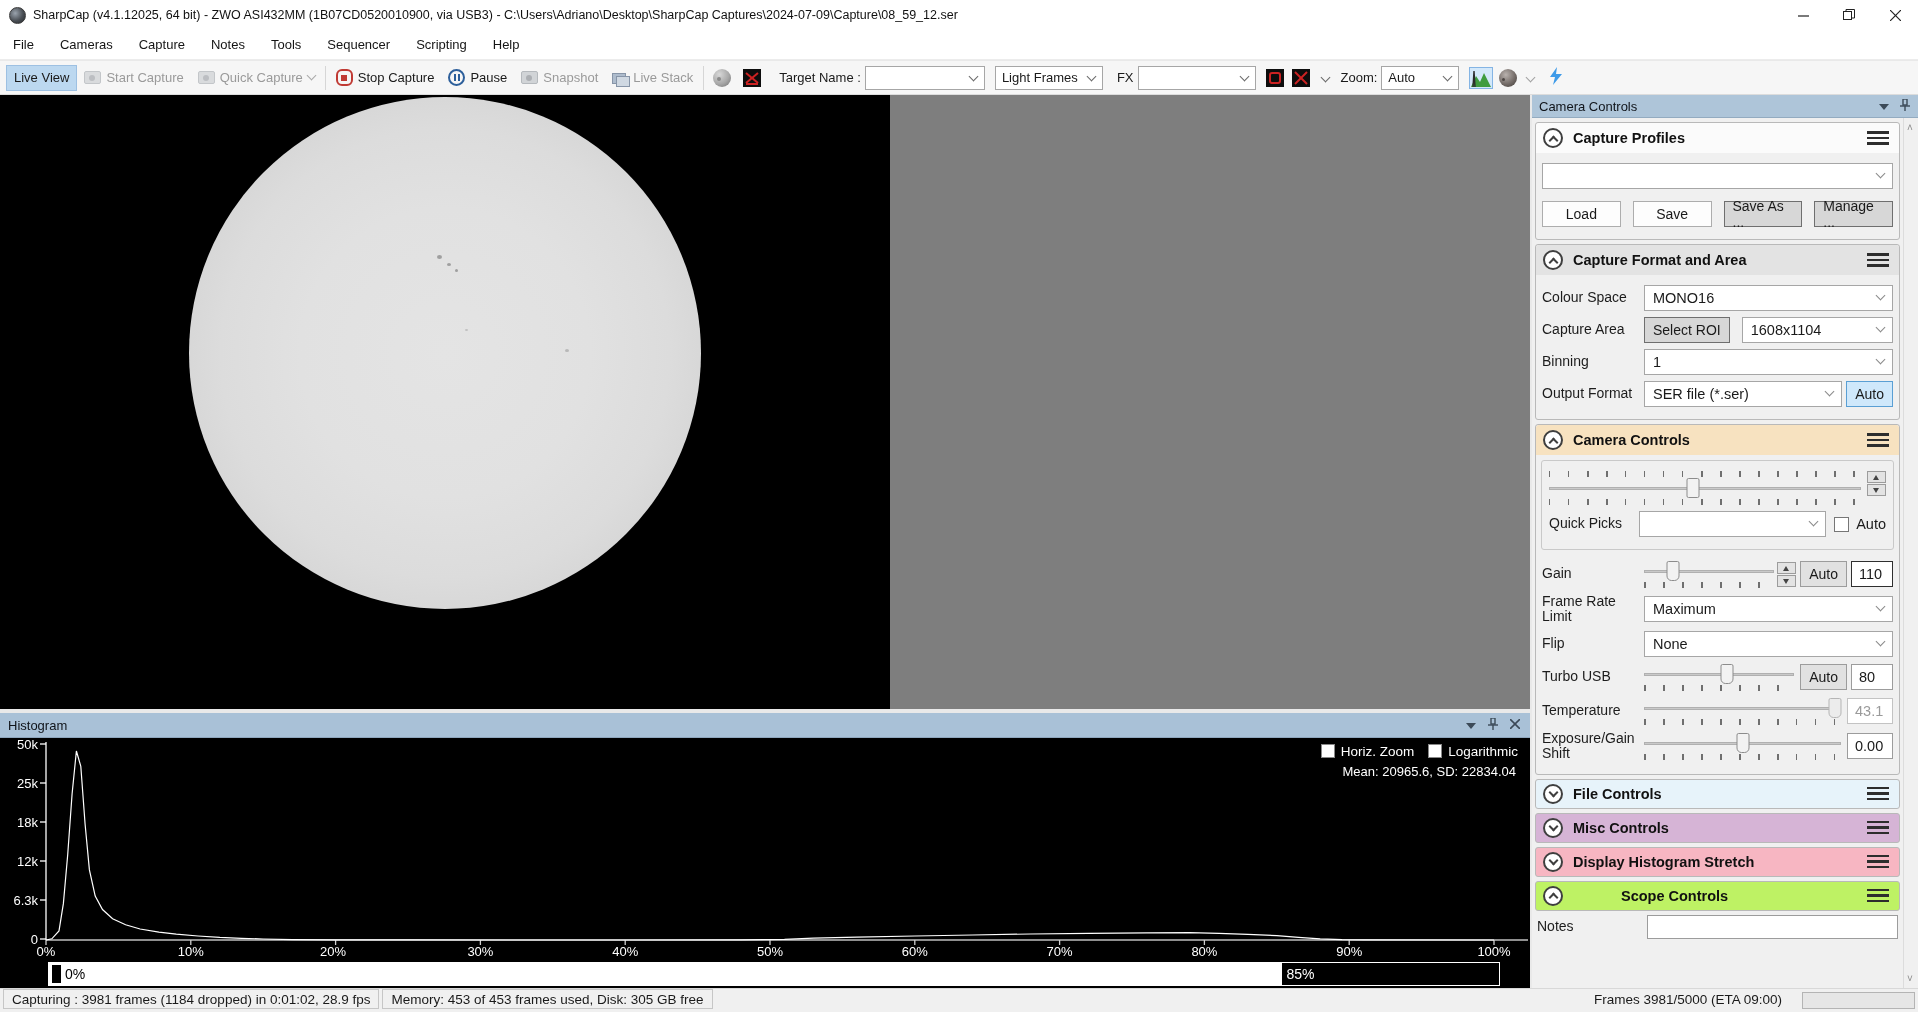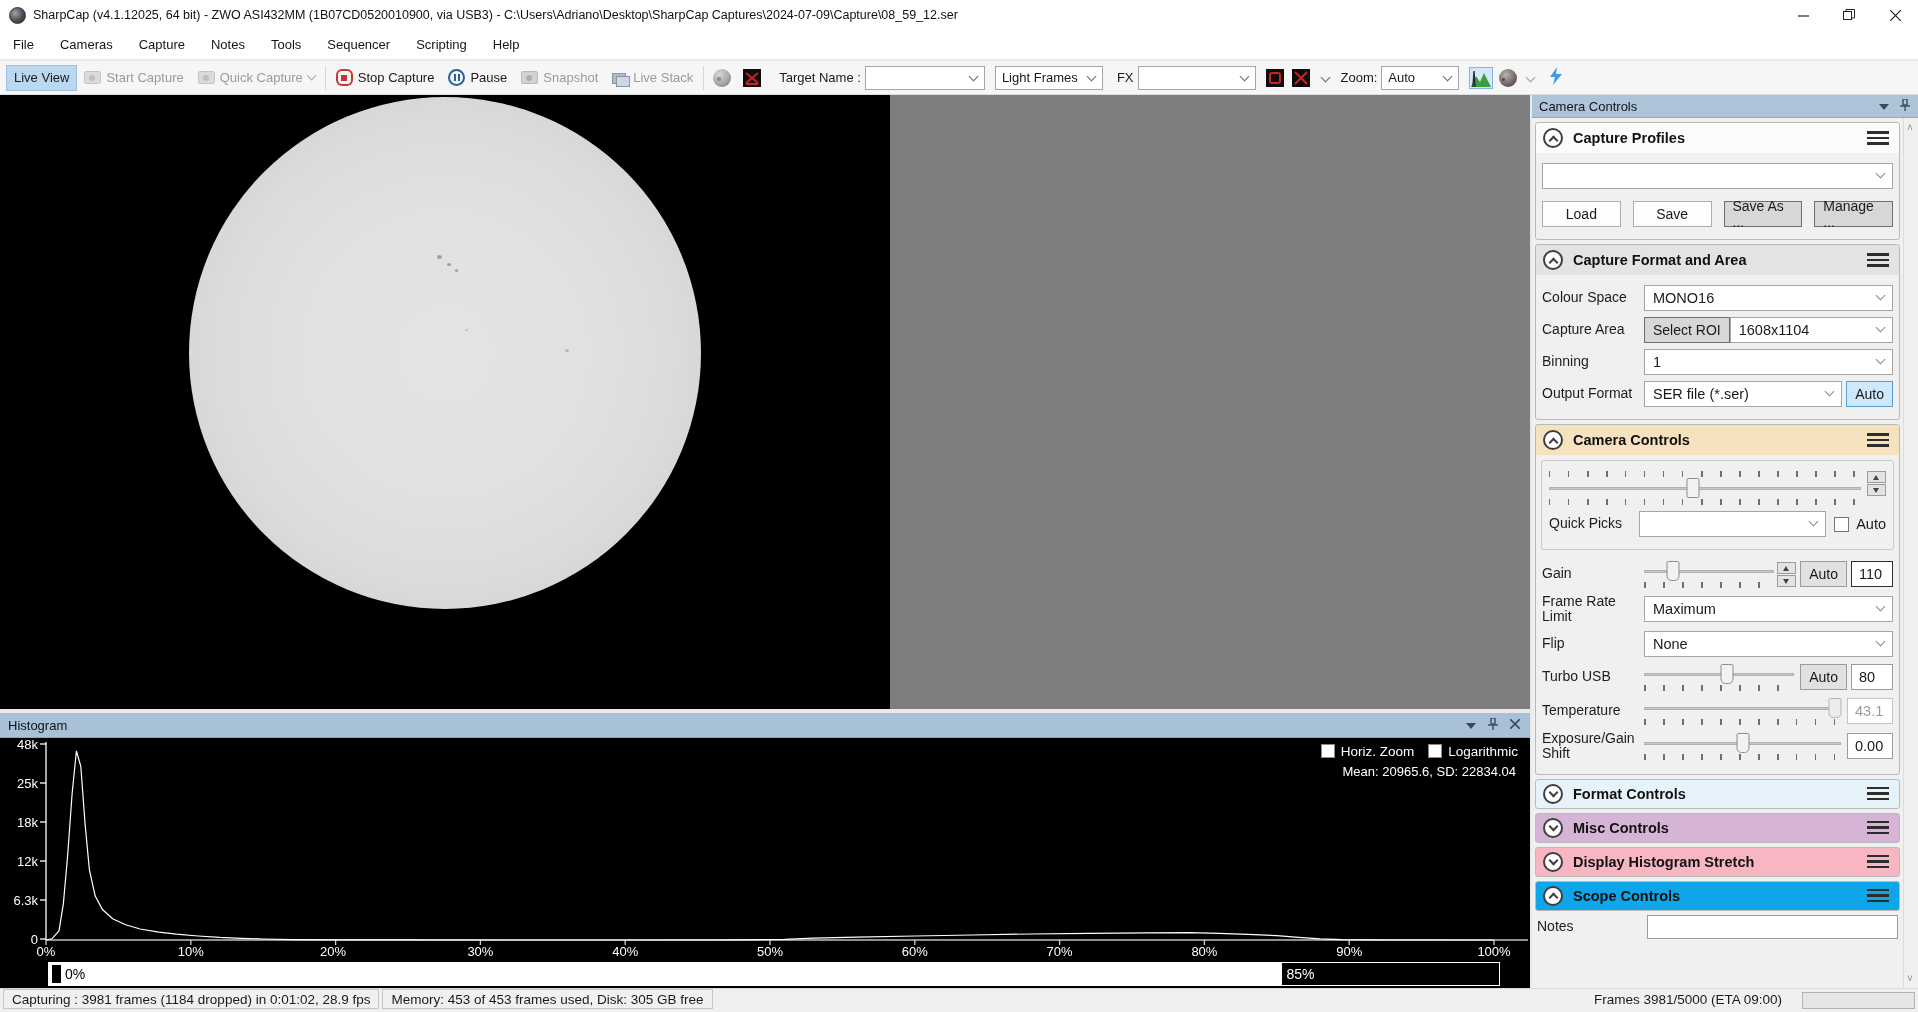--- a/index.html
+++ b/index.html
@@ -312,21 +312,21 @@
         <line x1="625.2" y1="202" x2="625.2" y2="207" stroke="#cfcfcf" stroke-width="1.3"></line>
         <line x1="770" y1="202" x2="770" y2="207" stroke="#cfcfcf" stroke-width="1.3"></line>
         <line x1="914.8000000000001" y1="202" x2="914.8000000000001" y2="207" stroke="#cfcfcf" stroke-width="1.3"></line>
         <line x1="1059.6" y1="202" x2="1059.6" y2="207" stroke="#cfcfcf" stroke-width="1.3"></line>
         <line x1="1204.4" y1="202" x2="1204.4" y2="207" stroke="#cfcfcf" stroke-width="1.3"></line>
         <line x1="1349.2" y1="202" x2="1349.2" y2="207" stroke="#cfcfcf" stroke-width="1.3"></line>
         <line x1="1494" y1="202" x2="1494" y2="207" stroke="#cfcfcf" stroke-width="1.3"></line>
         <polyline points="46.0,202.0 51.8,200.8 59.0,192.9 63.4,165.4 67.7,116.7 72.1,55.7 76.4,13.0 80.8,28.3 85.1,86.2 89.4,131.9 95.2,158.1 102.5,171.5 112.6,180.7 125.6,186.8 140.1,191.0 158.9,194.1 176.3,196.2 198.0,198.0 219.8,199.4 241.5,200.3 263.2,201.0 292.2,201.6 335.6,201.8 408.0,201.9 509.4,202.0 625.2,202.0 741.0,201.9 784.5,201.3 813.4,200.2 856.9,199.1 914.8,198.0 972.7,197.0 1030.6,196.0 1088.6,195.3 1146.5,194.8 1189.9,194.7 1218.9,195.3 1247.8,196.3 1276.8,197.7 1298.5,199.3 1320.2,200.8 1342.0,201.6 1363.7,201.9 1494.0,202.0" fill="none" stroke="#ffffff" stroke-width="1.2"></polyline>
       </svg>
     <div id="hist-ylabels">
-        <div class="hist-ylab" style="left: 0px; top: -1px;">48k</div>
+        <div class="hist-ylab" style="left: 0px; top: -1px;">50k</div>
         <div class="hist-ylab" style="left: 0px; top: 38px;">25k</div>
         <div class="hist-ylab" style="left: 0px; top: 77px;">18k</div>
         <div class="hist-ylab" style="left: 0px; top: 116px;">12k</div>
         <div class="hist-ylab" style="left: 0px; top: 155px;">6.3k</div>
         <div class="hist-ylab" style="left: 0px; top: 194px;">0</div>
       </div>
     <div id="hist-xlabels">
         <div class="hist-xlab" style="left: 46px;">0%</div>
         <div class="hist-xlab" style="left: 190.8px;">10%</div>
         <div class="hist-xlab" style="left: 333px;">20%</div>
@@ -416,21 +416,21 @@
       <div class="sec-body">
         <div class="row">
           <span class="rlabel">Colour Space</span>
           <span class="wcombo">
             <span>MONO16</span>
             <span class="chev"></span>
           </span>
         </div>
         <div class="row">
           <span class="rlabel">Capture Area</span>
-          <span class="btn dark" style="margin-right:0;">Select ROI</span>
+          <span class="btn dark" style="margin-right:12px;">Select ROI</span>
           <span class="wcombo">
             <span>1608x1104</span>
             <span class="chev"></span>
           </span>
         </div>
         <div class="row">
           <span class="rlabel">Binning</span>
           <span class="wcombo">
             <span>1</span>
             <span class="chev"></span>
@@ -556,21 +556,21 @@
           </div>
           <span class="tbox" style="width:46px; margin-left:6px;">0.00</span>
         </div>
       </div>
     </div>
 
     <div class="collapsed-head" style="background: rgb(231, 243, 250);">
       <span class="circ-chev down">
           <span></span>
         </span>
-      <span class="sec-title">Format Controls</span>
+      <span class="sec-title">File Controls</span>
       <span class="burger">
           <i></i>
           <i></i>
           <i></i>
         </span>
     </div>
     <div class="collapsed-head" style="background: rgb(214, 180, 214);">
       <span class="circ-chev down">
           <span></span>
         </span>
@@ -586,21 +586,21 @@
           <span></span>
         </span>
       <span class="sec-title">Display Histogram Stretch</span>
       <span class="burger">
           <i></i>
           <i></i>
           <i></i>
         </span>
     </div>
 
-    <div class="collapsed-head" style="background: #0ea5e9;">
+    <div class="collapsed-head" style="background: #bef264; gap: 48px;">
       <span class="circ-chev up">
           <span></span>
         </span>
       <span class="sec-title">Scope Controls</span>
       <span class="burger">
           <i></i>
           <i></i>
           <i></i>
         </span>
     </div>

